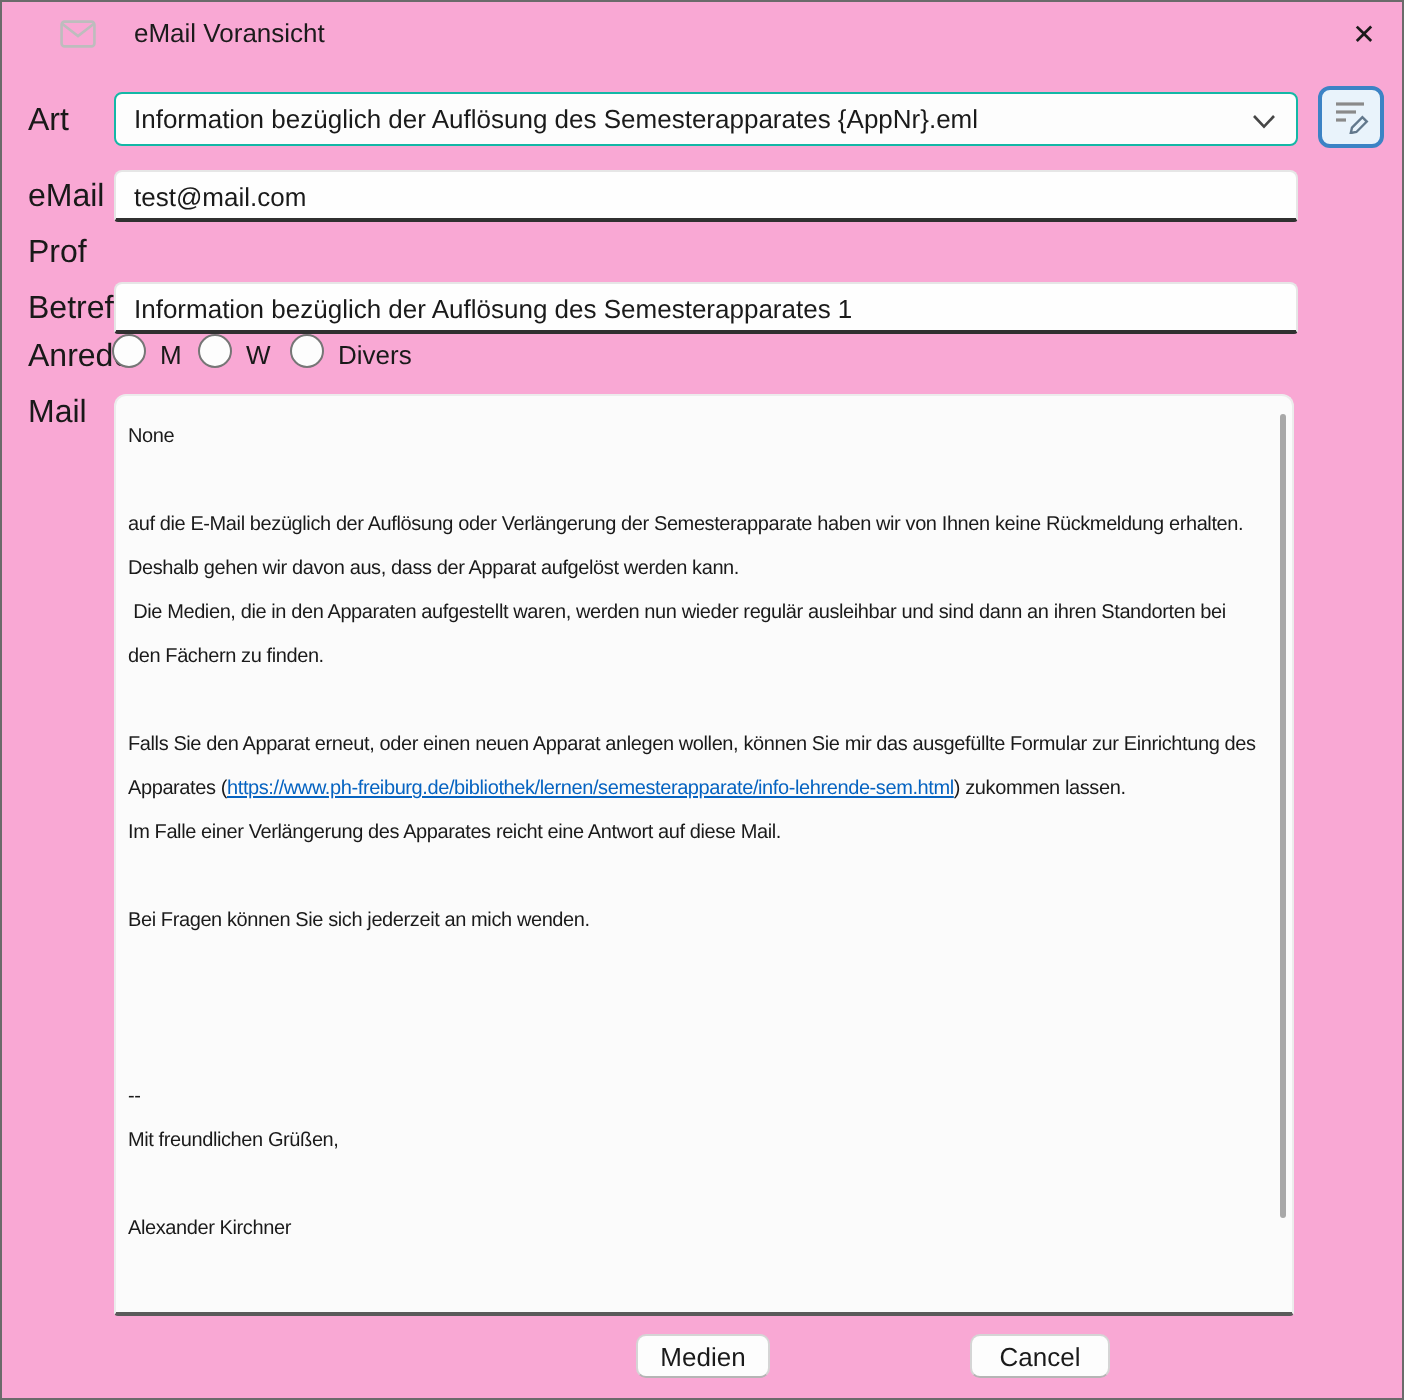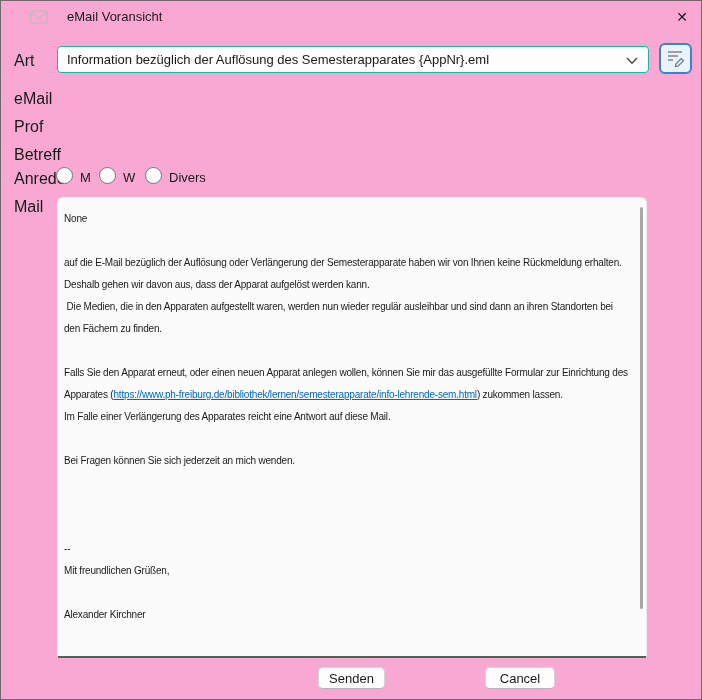--- a/index.html
+++ b/index.html
@@ -68,24 +68,30 @@
   <button class="edit-btn">
     <svg width="21" height="20" viewBox="0 0 21 20">
       <line x1="3" y1="5" x2="17" y2="5" stroke="#8a8a8a" stroke-width="1.6"></line>
       <line x1="3" y1="9" x2="13" y2="9" stroke="#8a8a8a" stroke-width="1.6"></line>
       <line x1="3" y1="13" x2="8" y2="13" stroke="#8a8a8a" stroke-width="1.6"></line>
       <path d="M11 16.8 L16.2 11.6 L18.4 13.8 L13.2 19 L10.4 19.5 Z" fill="#e9f3fb" stroke="#62788c" stroke-width="1.2"></path>
     </svg>
   </button>
 
   <span class="fld-label" style="top:89px">eMail</span>
+  <div class="textbox" style="top:84px">
+    <span class="value">test@mail.com</span>
+  </div>
 
   <span class="fld-label" style="top:117px">Prof</span>
 
   <span class="fld-label" style="top:145px">Betreff</span>
+  <div class="textbox" style="top:140px">
+    <span class="value">Information bezüglich der Auflösung des Semesterapparates 1</span>
+  </div>
 
   <span class="fld-label" style="top:169px">Anrede</span>
   <span class="radio-circle" style="left:55px"></span>
   <span class="radio-label" style="left:79px">M</span>
   <span class="radio-circle" style="left:98px"></span>
   <span class="radio-label" style="left:122px">W</span>
   <span class="radio-circle" style="left:144px"></span>
   <span class="radio-label" style="left:168px">Divers</span>
 
   <span class="fld-label" style="top:197px">Mail</span>
@@ -102,16 +108,16 @@
 
 
 
 --
 Mit freundlichen Grüßen,
 
 Alexander Kirchner</span></div>
     <div class="scroll-thumb"></div>
   </div>
 
-  <button id="btn-send" class="dlg-btn">Senden</button>
+  <button id="btn-send" class="dlg-btn">Medien</button>
   <button id="btn-cancel" class="dlg-btn">Cancel</button>
 
 </div>
 
 </body></html>

